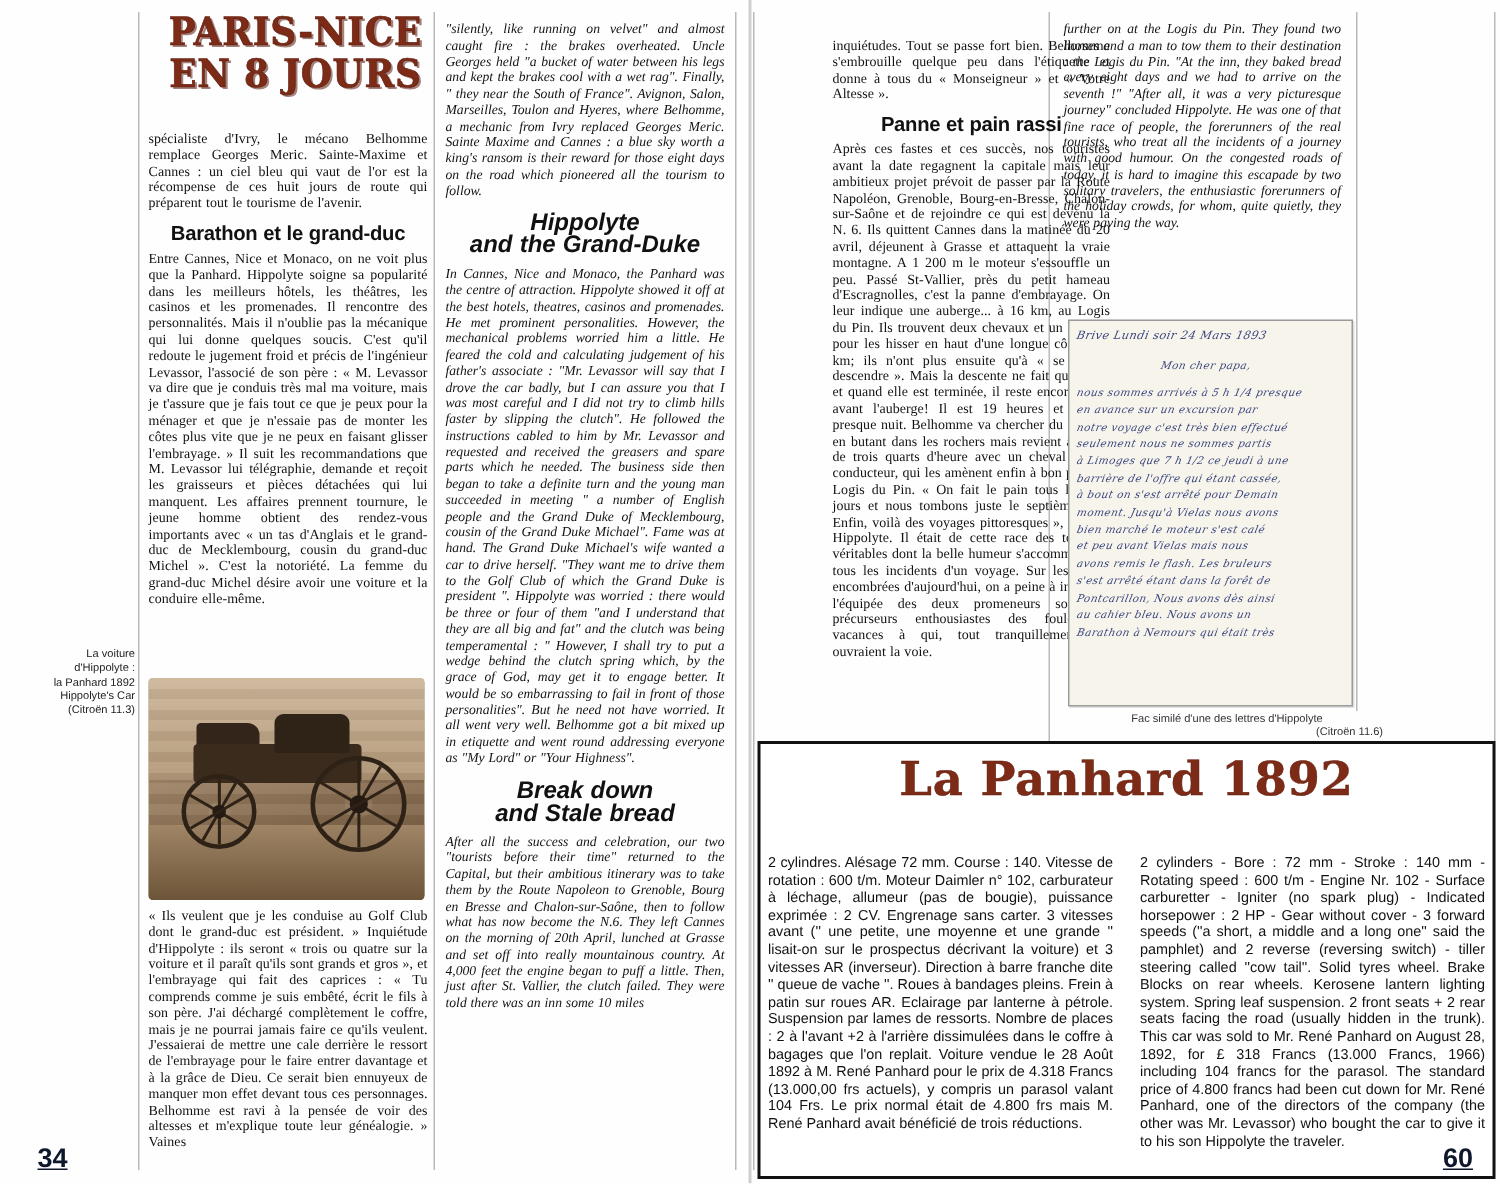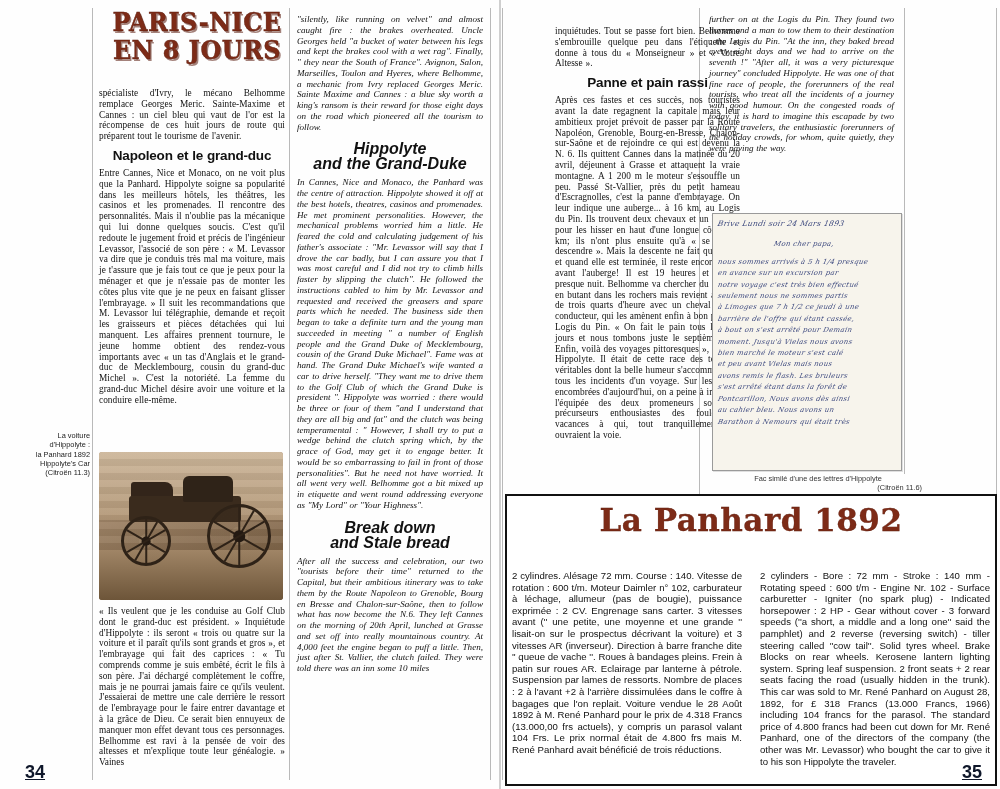--- a/index.html
+++ b/index.html
@@ -280,21 +280,21 @@
     <div class="rule" style="left:289px; top:8px; height:772px;"></div>
     <div class="rule" style="left:490px; top:8px; height:772px;"></div>
 
     <div class="masthead">
       <span class="l1">PARIS-NICE</span>
       <span class="l2">EN 8 JOURS</span>
     </div>
 
     <div class="col fr" style="left:99px; top:88px; width:186px;">
       <p>spécialiste d'Ivry, le mécano Belhomme remplace Georges Meric. Sainte-Maxime et Cannes : un ciel bleu qui vaut de l'or est la récompense de ces huit jours de route qui préparent tout le tourisme de l'avenir.</p>
-      <h2 class="fr-head">Napoleon et le grand-duc</h2>
+      <h2 class="fr-head">Barathon et le grand-duc</h2>
       <p>Entre Cannes, Nice et Monaco, on ne voit plus que la Panhard. Hippolyte soigne sa popularité dans les meilleurs hôtels, les théâtres, les casinos et les promenades. Il rencontre des personnalités. Mais il n'oublie pas la mécanique qui lui donne quelques soucis. C'est qu'il redoute le jugement froid et précis de l'ingénieur Levassor, l'associé de son père : « M. Levassor va dire que je conduis très mal ma voiture, mais je t'assure que je fais tout ce que je peux pour la ménager et que je n'essaie pas de monter les côtes plus vite que je ne peux en faisant glisser l'embrayage. » Il suit les recommandations que M. Levassor lui télégraphie, demande et reçoit les graisseurs et pièces détachées qui lui manquent. Les affaires prennent tournure, le jeune homme obtient des rendez-vous importants avec « un tas d'Anglais et le grand-duc de Mecklembourg, cousin du grand-duc Michel ». C'est la notoriété. La femme du grand-duc Michel désire avoir une voiture et la conduire elle-même.</p>
     </div>
 
     <div class="photo-caption">
       <span>La voiture</span><br>
       <span>d'Hippolyte :</span><br>
       <span>la Panhard 1892</span><br>
       <span>Hippolyte's Car</span><br>
       <span>(Citroën 11.3)</span>
     </div>
@@ -386,17 +386,17 @@
     </div>
 
     <div class="panhard" style="left:5px; top:494px; width:492px;">
       <div class="panhard-title">La Panhard 1892</div>
       <div class="specs">
         <div class="spec-col">2 cylindres. Alésage 72 mm. Course : 140. Vitesse de rotation : 600 t/m. Moteur Daimler n° 102, carburateur à léchage, allumeur (pas de bougie), puissance exprimée : 2 CV. Engrenage sans carter. 3 vitesses avant ('' une petite, une moyenne et une grande '' lisait-on sur le prospectus décrivant la voiture) et 3 vitesses AR (inverseur). Direction à barre franche dite '' queue de vache ''. Roues à bandages pleins. Frein à patin sur roues AR. Eclairage par lanterne à pétrole. Suspension par lames de ressorts. Nombre de places : 2 à l'avant +2 à l'arrière dissimulées dans le coffre à bagages que l'on replait. Voiture vendue le 28 Août 1892 à M. René Panhard pour le prix de 4.318 Francs (13.000,00 frs actuels), y compris un parasol valant 104 Frs. Le prix normal était de 4.800 frs mais M. René Panhard avait bénéficié de trois réductions.</div>
         <div class="spec-col en-spec">2 cylinders - Bore : 72 mm - Stroke : 140 mm - Rotating speed : 600 t/m - Engine Nr. 102 - Surface carburetter - Igniter (no spark plug) - Indicated horsepower : 2 HP - Gear without cover - 3 forward speeds (''a short, a middle and a long one'' said the pamphlet) and 2 reverse (reversing switch) - tiller steering called ''cow tail''. Solid tyres wheel. Brake Blocks on rear wheels. Kerosene lantern lighting system. Spring leaf suspension. 2 front seats + 2 rear seats facing the road (usually hidden in the trunk). This car was sold to Mr. René Panhard on August 28, 1892, for £ 318 Francs (13.000 Francs, 1966) including 104 francs for the parasol. The standard price of 4.800 francs had been cut down for Mr. René Panhard, one of the directors of the company (the other was Mr. Levassor) who bought the car to give it to his son Hippolyte the traveler.</div>
       </div>
     </div>
 
-    <div class="folio folio-right">35</div>
+    <div class="folio folio-right">60</div>
   </div>
 
   <div class="gutter"></div>
 </div>
 
 </body></html>

